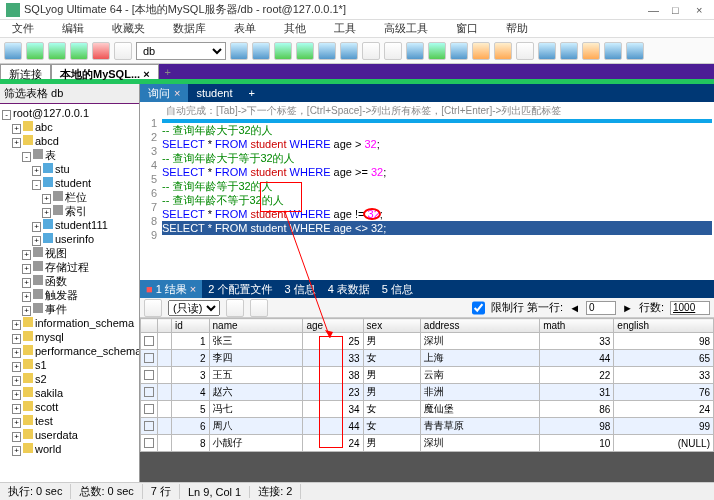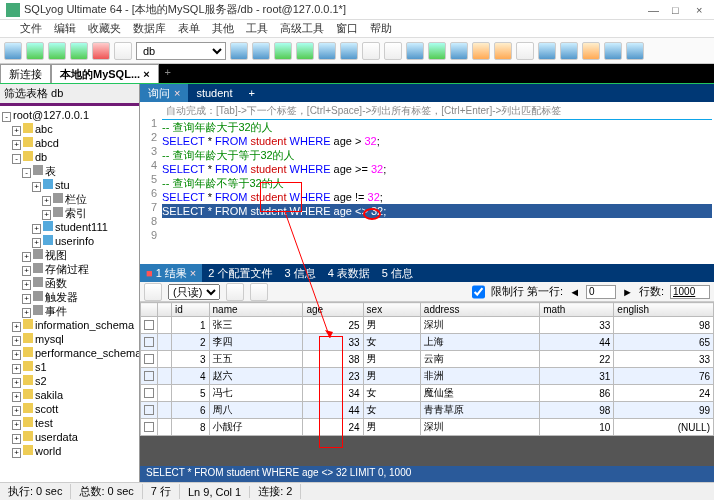--- a/index.html
+++ b/index.html
@@ -2,52 +2,52 @@
 <html><head>
 <meta charset="utf-8">
 <style>
 *{margin:0;padding:0;box-sizing:border-box;font-family:"Microsoft YaHei","SimSun",sans-serif;font-size:11px}
 body{width:714px;height:500px;background:#f0f0f0;overflow:hidden;position:relative}
 .titlebar{height:20px;background:#fff;display:flex;align-items:center;padding:0 6px;border-bottom:1px solid #ddd}
 .titlebar-icon{width:14px;height:14px;background:#4a7;margin-right:4px}
 .titlebar-text{flex:1;color:#333}
 .winbtns{display:flex;gap:12px}
 .winbtn{width:12px;height:12px;color:#555;cursor:pointer}
-.menubar{height:18px;background:#fff;display:flex;align-items:center;padding:0 20px;gap:12px;border-bottom:1px solid #ddd}
+.menubar{height:18px;background:#fff;display:flex;align-items:center;padding:0 12px;gap:28px;border-bottom:1px solid #ddd}
 .menubar span{color:#333;cursor:pointer}
 .toolbar{height:26px;background:#fafafa;display:flex;align-items:center;padding:0 4px;gap:4px;border-bottom:1px solid #ccc}
 .tbtn{width:18px;height:18px;border:1px solid #ccc;border-radius:2px;background:linear-gradient(#fff,#eee);cursor:pointer}
 .tbtn.g{background:linear-gradient(#afe,#5c5)}
 .tbtn.b{background:linear-gradient(#cef,#59c)}
 .tbtn.o{background:linear-gradient(#fec,#fa5)}
 .tbtn.r{background:linear-gradient(#fcc,#e55)}
 .dbsel{width:90px;height:18px;border:1px solid #999;background:#fff;padding:0 2px}
-.conntabs{height:20px;background:#000000;display:flex;border-bottom:1px solid #22c55e}
+.conntabs{height:20px;background:#4c1d95;display:flex;border-bottom:5px solid #22c55e}
 .conntab{padding:2px 8px;border:1px solid #999;border-bottom:none;background:#fff;cursor:pointer}
 .conntab.active{background:#fff;font-weight:bold}
 .addtab{padding:2px 6px;color:#888;cursor:pointer}
 .body{display:flex;height:398px}
 .sidebar{width:140px;background:#fff;border-right:1px solid #999;display:flex;flex-direction:column}
-.filterbox{padding:2px 4px;background:#eee;border-bottom:3px solid #701a75}
+.filterbox{padding:2px 4px;background:#eee;border-bottom:1px solid #701a75}
 .filterinput{color:#888;font-size:10px}
 .tree{flex:1;overflow:auto;padding:2px;font-size:10px;line-height:14px}
 .tnode{white-space:nowrap;cursor:pointer}
 .tnode .exp{display:inline-block;width:9px;text-align:center;border:1px solid #888;font-size:8px;margin-right:2px;line-height:8px}
 .tnode .ico{display:inline-block;width:10px;height:10px;margin-right:2px}
 .ico.db{background:#ec5}
 .ico.tbl{background:#5ad}
 .ico.fld{background:#999}
 .main{flex:1;display:flex;flex-direction:column;background:#555}
 .qtabs{height:18px;background:#003875;display:flex}
 .qtab{padding:2px 8px;color:#fff;background:#2a7ab8;cursor:pointer;display:flex;align-items:center;gap:4px}
 .qtab.inactive{background:#003875}
 .qtab .x{color:#fdd;cursor:pointer}
 .qtab .plus{color:#fff}
 .editor{flex:1;background:#fff;display:flex;overflow:hidden;position:relative}
-.hint{color:#888;padding:1px 4px;font-size:10px;border-bottom:1px solid #0ea5e9}
+.hint{color:#888;padding:1px 4px;font-size:10px;border-bottom:4px solid #0ea5e9}
 .gutter{width:20px;background:#fff;text-align:right;padding:14px 3px 0 0;color:#888;font-size:10px;line-height:14px}
 .code{flex:1;padding:1px 2px;font-family:Consolas,monospace;font-size:11px;line-height:14px}
 .codeline{height:14px;white-space:pre}
 .kw{color:#00f}
 .cmt{color:#080}
 .num{color:#f0f}
 .id{color:#c00}
 .hl{background:#2a5a9a;color:#fff}
 .hl .kw,.hl .cmt,.hl .num,.hl .op,.hl .id{color:#fff}
 .results{background:#555}
@@ -133,23 +133,23 @@
 
 <div class="body">
   <div class="sidebar">
     <div class="filterbox">
       <div>筛选表格 db</div>
     </div>
     <div class="tree">
       <div class="tnode"><span class="exp">-</span><span>root@127.0.0.1</span></div>
       <div class="tnode" style="padding-left:10px"><span class="exp">+</span><span class="ico db"></span><span>abc</span></div>
       <div class="tnode" style="padding-left:10px"><span class="exp">+</span><span class="ico db"></span><span>abcd</span></div>
-      <div class="tnode" style="padding-left:10px"><span class="exp">-</span><span class="ico db"></span><span>db</span></div>
       <div class="tnode" style="padding-left:20px"><span class="exp">-</span><span class="ico fld"></span><span>表</span></div>
       <div class="tnode" style="padding-left:30px"><span class="exp">+</span><span class="ico tbl"></span><span>stu</span></div>
+      <div class="tnode" style="padding-left:30px"><span class="exp">-</span><span class="ico tbl"></span><span>student</span></div>
       <div class="tnode" style="padding-left:40px"><span class="exp">+</span><span class="ico fld"></span><span>栏位</span></div>
       <div class="tnode" style="padding-left:40px"><span class="exp">+</span><span class="ico fld"></span><span>索引</span></div>
       <div class="tnode" style="padding-left:30px"><span class="exp">+</span><span class="ico tbl"></span><span>student111</span></div>
       <div class="tnode" style="padding-left:30px"><span class="exp">+</span><span class="ico tbl"></span><span>userinfo</span></div>
       <div class="tnode" style="padding-left:20px"><span class="exp">+</span><span class="ico fld"></span><span>视图</span></div>
       <div class="tnode" style="padding-left:20px"><span class="exp">+</span><span class="ico fld"></span><span>存储过程</span></div>
       <div class="tnode" style="padding-left:20px"><span class="exp">+</span><span class="ico fld"></span><span>函数</span></div>
       <div class="tnode" style="padding-left:20px"><span class="exp">+</span><span class="ico fld"></span><span>触发器</span></div>
       <div class="tnode" style="padding-left:20px"><span class="exp">+</span><span class="ico fld"></span><span>事件</span></div>
       <div class="tnode" style="padding-left:10px"><span class="exp">+</span><span class="ico db"></span><span>information_schema</span></div>
@@ -190,20 +190,21 @@
           <div>7</div>
           <div>8</div>
           <div>9</div>
       </div>
       <div class="code">
         <div class="hint">自动完成：[Tab]-&gt;下一个标签，[Ctrl+Space]-&gt;列出所有标签，[Ctrl+Enter]-&gt;列出匹配标签</div>
         <div class="codeline"><span class="cmt">-- 查询年龄大于32的人</span></div>
         <div class="codeline"><span class="kw">SELECT</span><span> * </span><span class="kw">FROM</span><span class="id"> student </span><span class="kw">WHERE</span><span> age &gt; </span><span class="num">32</span><span>;</span></div>
         <div class="codeline"><span class="cmt">-- 查询年龄大于等于32的人</span></div>
         <div class="codeline"><span class="kw">SELECT</span><span> * </span><span class="kw">FROM</span><span class="id"> student </span><span class="kw">WHERE</span><span> age &gt;= </span><span class="num">32</span><span>;</span></div>
+        <div class="codeline"><span class="cmt">-- 查询年龄等于32的人</span></div>
         <div class="codeline"><span class="cmt">-- 查询年龄</span><span class="cmt">不等于</span><span class="cmt">32的人</span></div>
         <div class="codeline"><span class="kw">SELECT</span><span> * </span><span class="kw">FROM</span><span class="id"> student </span><span class="kw">WHERE</span><span> age != </span><span class="num">32</span><span>;</span></div>
         <div class="codeline hl"><span class="kw">SELECT</span><span> * </span><span class="kw">FROM</span><span> student </span><span class="kw">WHERE</span><span> age </span><span>&lt;&gt;</span><span> </span><span>32</span><span>;</span></div>
       </div>
     </div>
 
     <div class="results">
       <div class="rtabs">
         <div class="rtab active">
             <span style="color:#f55">■</span>
@@ -339,21 +340,20 @@
               <td>小靓仔</td>
               <td class="num">24</td>
               <td>男</td>
               <td>深圳</td>
               <td class="num">10</td>
               <td class="num">(NULL)</td>
             </tr>
           </tbody>
       </table>
       <div style="height:30px;background:#555"></div>
-      <div class="sqlbar">SELECT * FROM student WHERE age &lt;&gt; 32 LIMIT 0, 1000</div>
     </div>
   </div>
 </div>
 
 <div class="statusbar">
   <span>执行: 0 sec</span>
   <span>总数: 0 sec</span>
   <span>7 行</span>
   <span>Ln 9, Col 1</span>
   <span>连接: 2</span>

